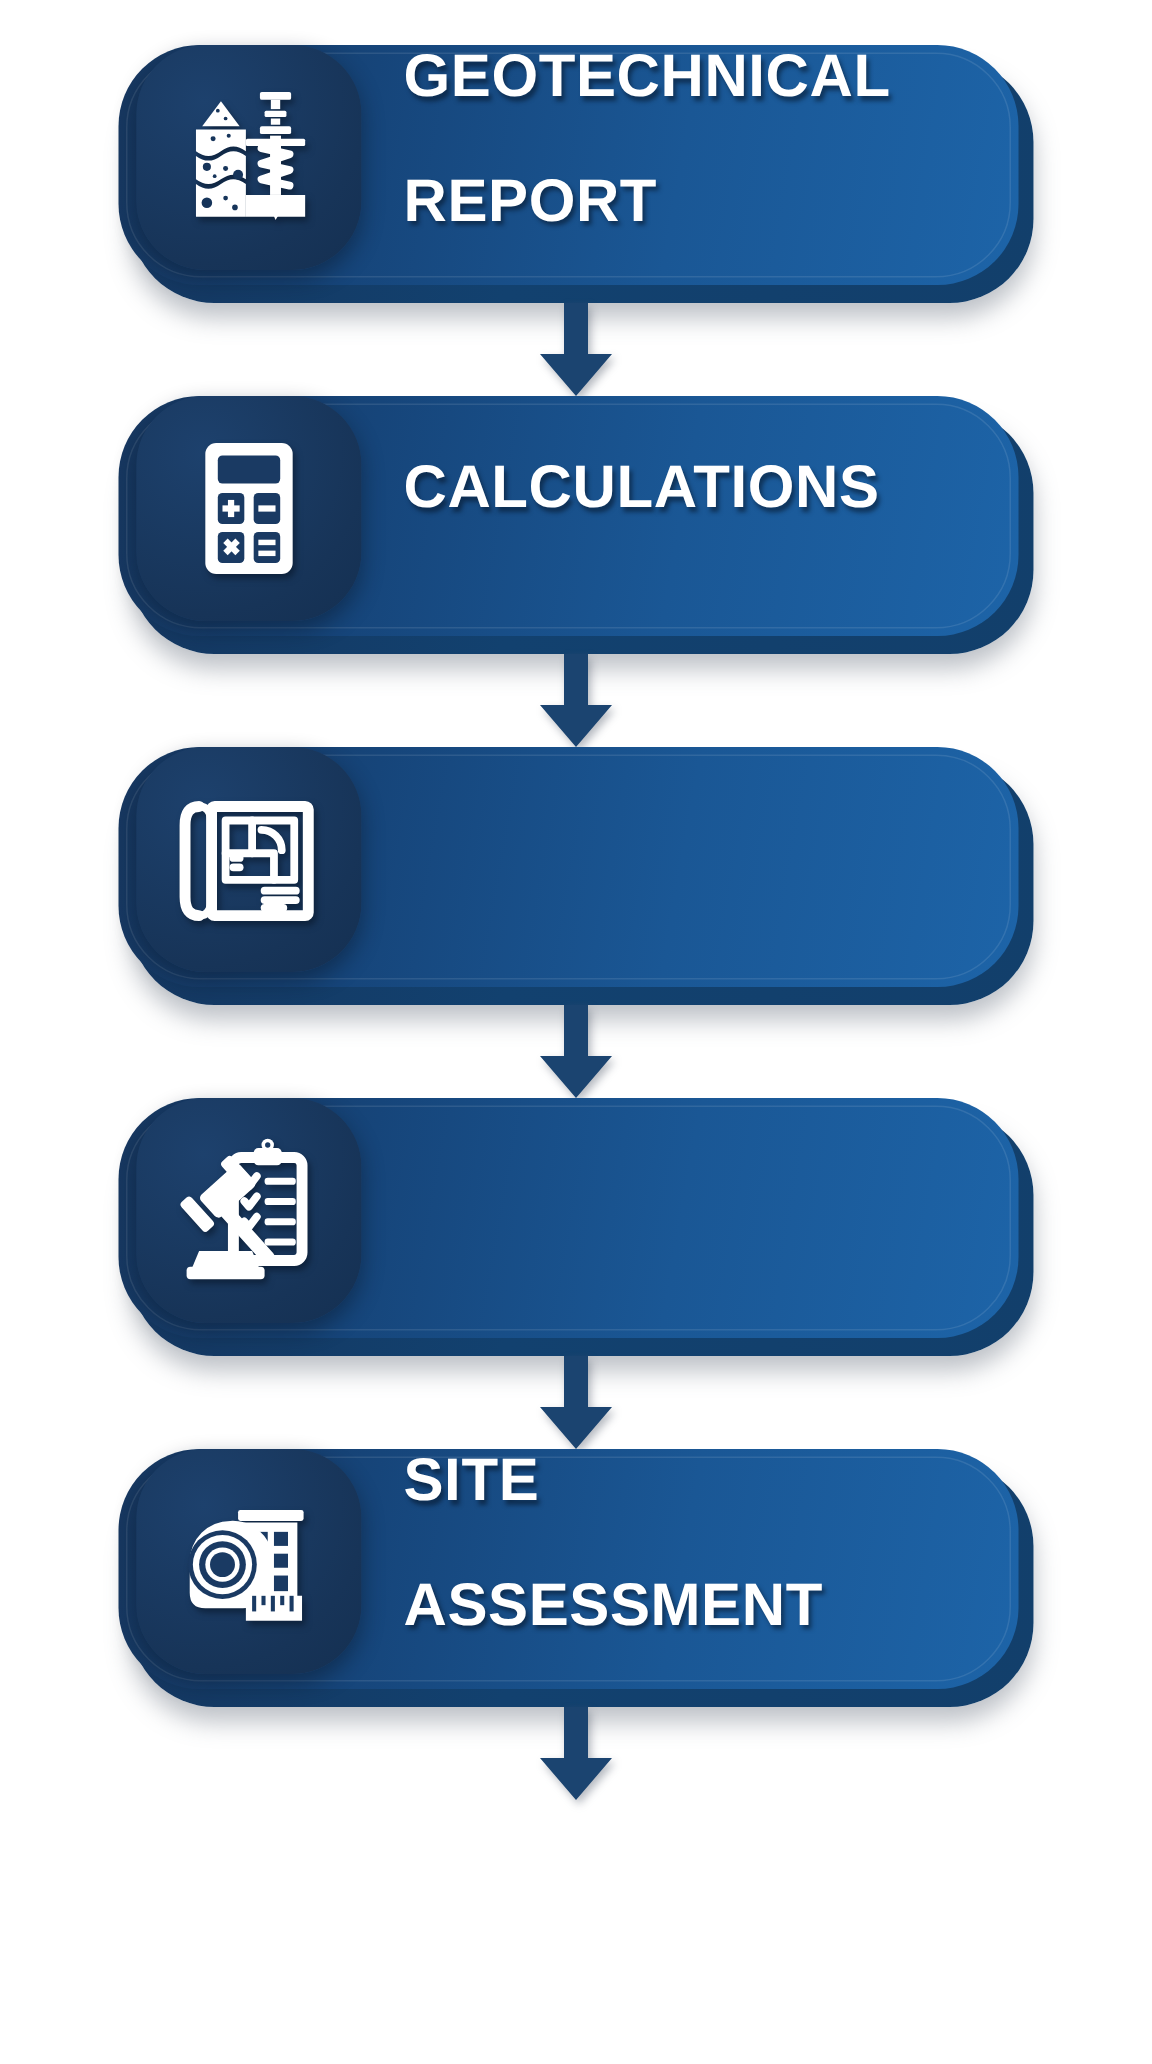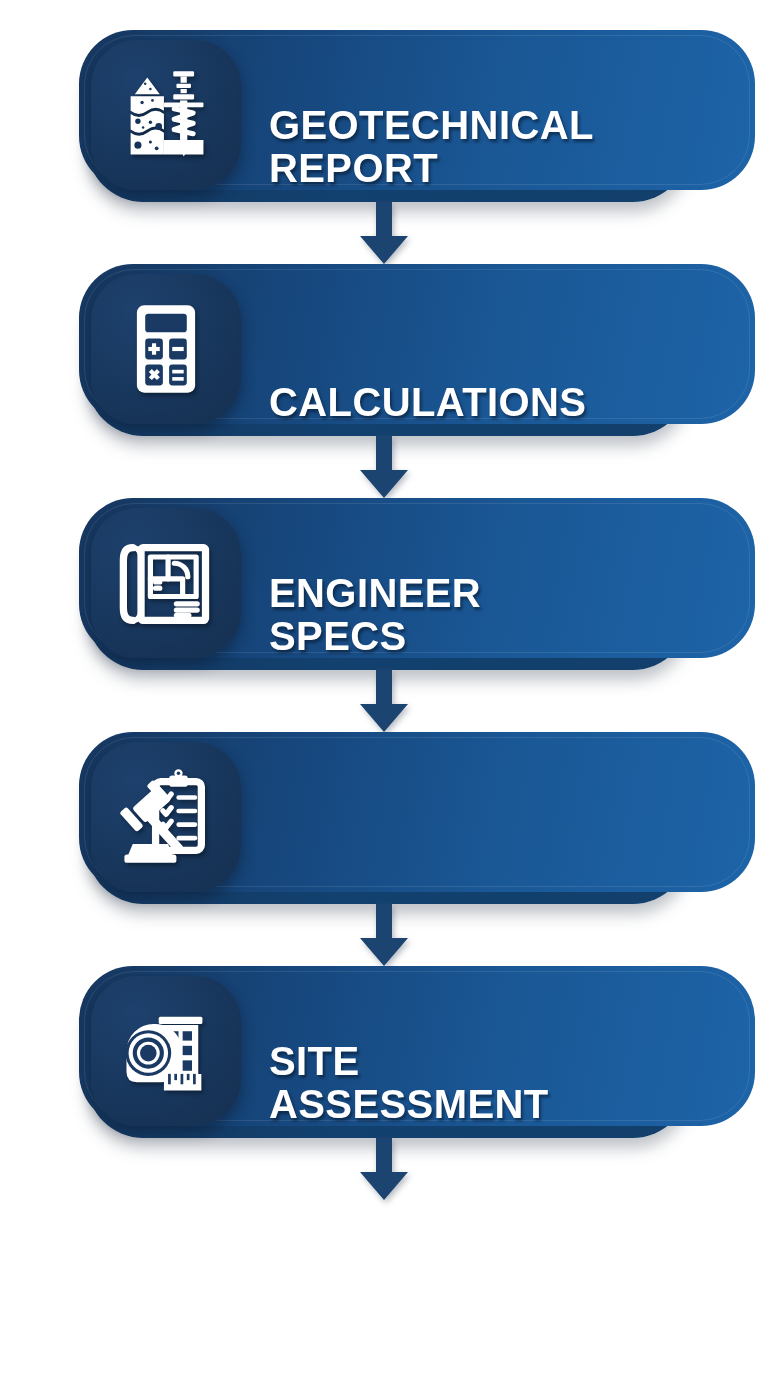--- a/index.html
+++ b/index.html
@@ -42,26 +42,26 @@
     border-radius: 56px;
     background: linear-gradient(105deg, #15365f 0%, #12416f 45%, #123f6b 100%);
     box-shadow: 0 10px 16px rgba(90, 100, 115, 0.40);
   }
 
   
   .card {
     position: absolute;
     left: 0;
     top: 0;
-    width: 676px;
+    width: 600px;
     height: 160px;
     border-radius: 54px;
     background: linear-gradient(100deg, #17375f 0%, #16457a 28%, #1a5795 62%, #1d64a8 100%);
     display: flex;
-    align-items: flex-end;
+    align-items: flex-start;
     overflow: visible;
     z-index: 2;
   }
 
   
   .card::after {
     content: "";
     position: absolute;
     inset: 5px;
     border-radius: 50px;
@@ -103,21 +103,21 @@
     padding-right: 22px;
     color: #ffffff;
     font-size: 40px;
     line-height: 1.08;
     font-weight: 700;
     letter-spacing: 0.4px;
     text-transform: uppercase;
     text-shadow: 2px 3px 3px rgba(6, 20, 38, 0.55);
     z-index: 3;
   }
-  .label .l2 { display: block; }
+  .label .l2 { display: block; margin-top: 40px; }
 
   
   .connector {
     position: relative;
     width: 610px;
     height: 62px;
     flex: 0 0 auto;
     display: flex;
     justify-content: center;
   }
@@ -250,24 +250,20 @@
           <path class="sw-thin" d="M58 31 A13 13 0 0 1 71 44"></path>
 
           <path class="sw-thin" d="M40 49 H44"></path>
           <path class="sw-thin" d="M40 55 H44"></path>
 
           <path class="sw-thin" d="M60 70 H80"></path>
           <path class="sw-thin" d="M60 76 H80"></path>
           <path class="sw-thin" d="M60 81 H72"></path>
         </svg>
       </div>
-      <div class="label">
-        <span>ENGINEER</span>
-        <span class="l2">SPECS</span>
-      </div>
     </div>
   </div>
 
   <div class="connector">
     <div class="arrow">
       <svg viewBox="0 0 52 62">
           <path d="M18 0 H34 V34 H50 L26 62 L2 34 H18 Z"></path>
         </svg>
     </div>
   </div>

